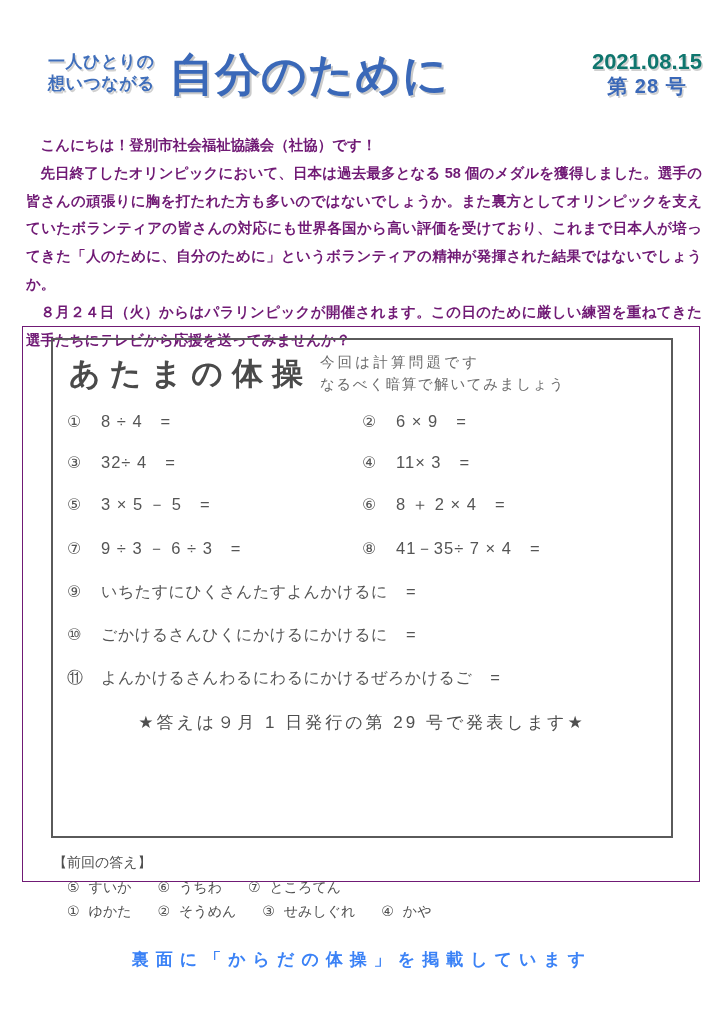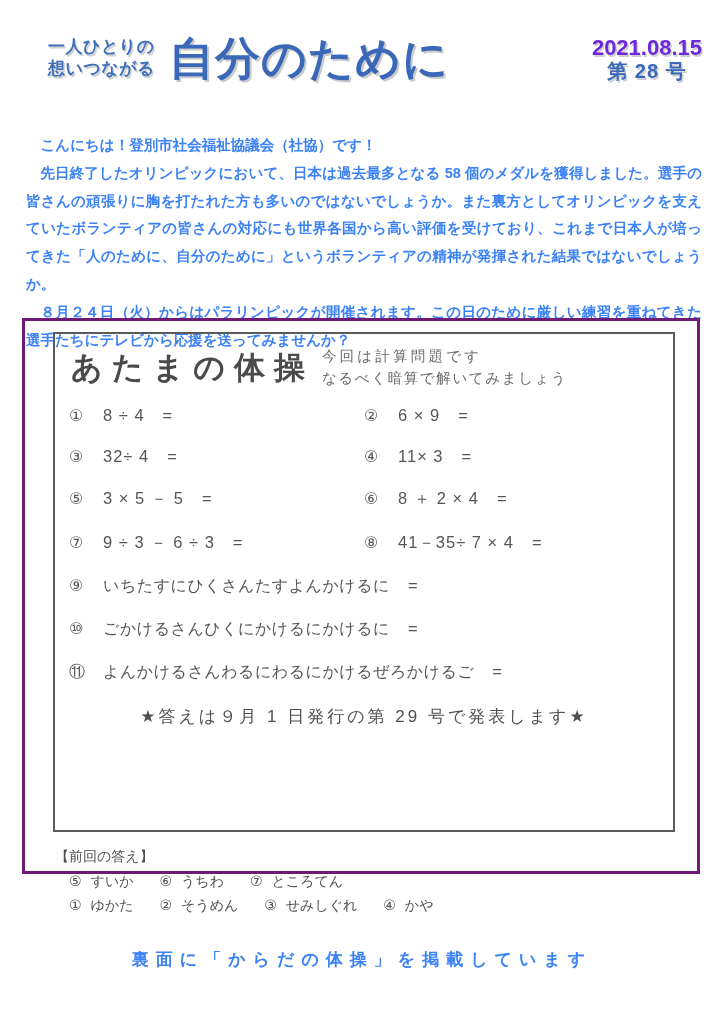--- a/index.html
+++ b/index.html
@@ -12,21 +12,21 @@
     height: 1024px;
     font-family: "Liberation Sans", "DejaVu Sans", sans-serif;
     color: #3c3c3c;
     position: relative;
     overflow: hidden;
   }
 
   
   .masthead {
     display: flex;
-    align-items: flex-start;
+    align-items: center;
     padding: 36px 22px 0 48px;
     height: 78px;
     box-sizing: content-box;
   }
   .tagline {
     color: #3f6ebb;
     font-weight: bold;
     font-size: 17px;
     line-height: 1.28;
     letter-spacing: 0.5px;
@@ -45,55 +45,55 @@
     padding-bottom: 2px;
     text-shadow: 2px 2px 0 rgba(150,150,150,0.5);
   }
   .issue-block {
     margin-left: auto;
     text-align: center;
     white-space: nowrap;
     padding-bottom: 2px;
   }
   .issue-date {
-    color: #6d28d9;
+    color: #0f766e;
     font-weight: bold;
     font-size: 22px;
     line-height: 1.1;
     text-shadow: 1.5px 1.5px 0 rgba(150,150,150,0.45);
   }
   .issue-no {
     color: #3a68b8;
     font-weight: bold;
     font-size: 20px;
     line-height: 1.15;
     letter-spacing: 1px;
     text-shadow: 1.5px 1.5px 0 rgba(150,150,150,0.45);
   }
 
   
   .intro {
     margin: 18px 22px 0 26px;
     font-size: 14.5px;
     line-height: 1.92;
-    color: #3b82f6;
+    color: #701a75;
     text-align: justify;
     font-weight: bold;
   }
   .intro p { margin: 0; }
   .intro p.indent { text-indent: 1em; }
 
   
   .outer-box {
     position: absolute;
     left: 22px;
-    top: 318px;
+    top: 326px;
     width: 678px;
     height: 556px;
-    border: 3px solid #701a75;
+    border: 1px solid #701a75;
     box-sizing: border-box;
   }
   .inner-box {
     position: absolute;
     left: 28px;
     top: 11px;
     width: 622px;
     height: 500px;
     border: 2px solid #5a5a5a;
     box-sizing: border-box;

